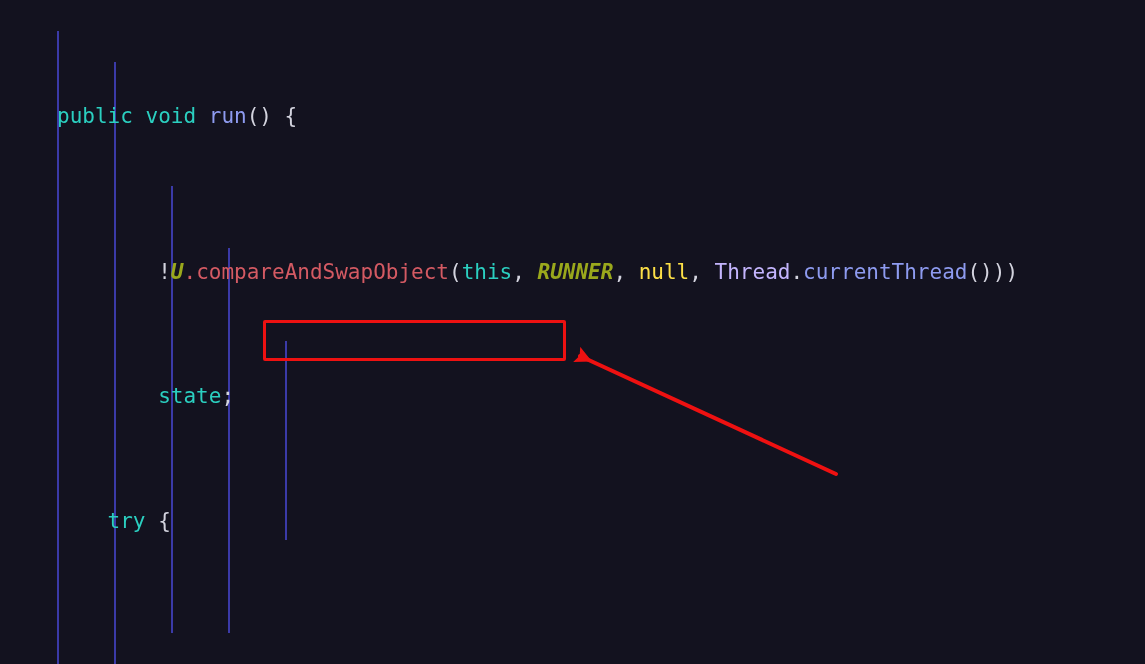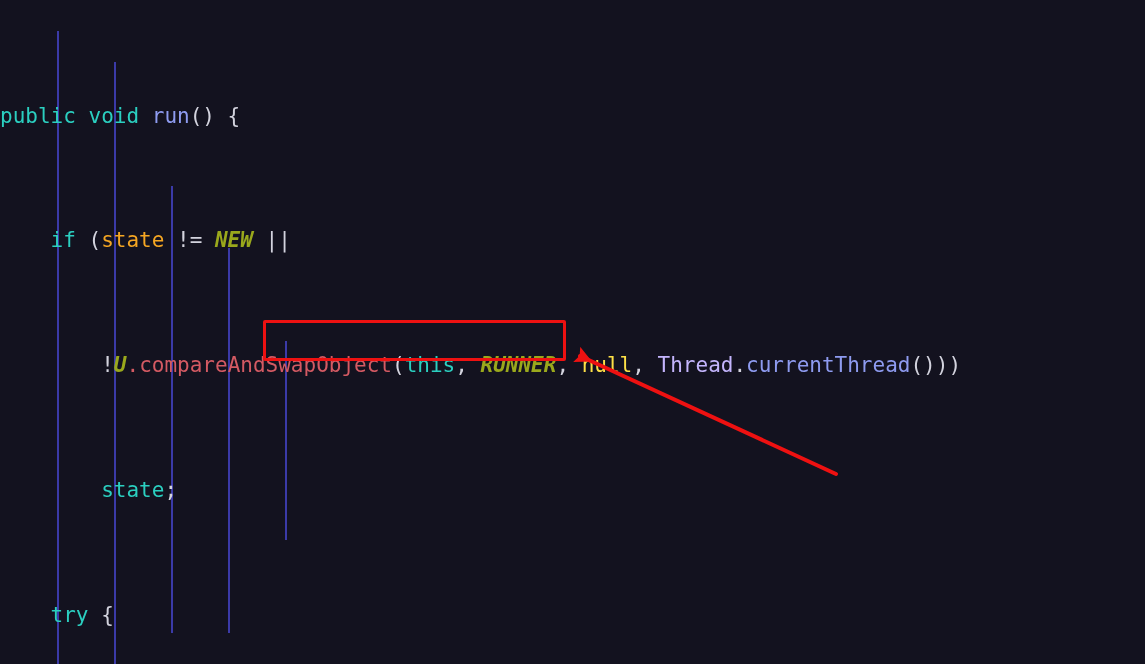--- a/index.html
+++ b/index.html
@@ -25,20 +25,21 @@
     line-height: 31.2px;
     letter-spacing: 0px;
     white-space: pre;
     color: #c8c8d4;
     padding-top: 7px;
     box-sizing: border-box;
   }
   .line {
     height: 31.2px;
     position: relative;
+    padding-left: 57px;
     box-sizing: border-box;
   }
 
   
   .kw      { color: #2bcfc0; }        
   .fn      { color: #8e9bf0; }        
   .cls     { color: #ef7b85; }        
   .depr    { color: #d45a63; }        
   .field   { color: #f5a623; }        
   .const   { color: #9aa81c; font-weight: bold; font-style: italic; }        
@@ -89,21 +90,20 @@
       <div class="guide" style="left: 114px; top: 62px; height: 602px; background: rgb(59, 58, 168);"></div>
       <div class="guide" style="left: 171px; top: 186px; height: 447px; background: rgb(59, 58, 168);"></div>
       <div class="guide" style="left: 228px; top: 248px; height: 385px; background: rgb(59, 58, 168);"></div>
       <div class="guide" style="left: 285px; top: 341px; height: 199px; background: rgb(59, 58, 168);"></div>
     </div>
 
   <div id="code">
 
     <div class="line"><span class="kw">public</span><span class="plain"> </span><span class="kw">void</span><span class="plain"> </span><span class="fn">run</span><span class="punc">() {</span></div>
 
-    <div class="line"><span class="plain">    </span><span class="kw">if</span><span class="punc"> (</span><span class="field">state</span><span class="punc"> != </span><span class="const">NEW</span><span class="punc"> ||</span></div>
 
     <div class="line"><span class="plain">        </span><span class="punc">!</span><span class="const">U</span><span class="depr">.</span><span class="depr">compareAndSwapObject</span><span class="punc">(</span><span class="kw">this</span><span class="punc">, </span><span class="const">RUNNER</span><span class="punc">, </span><span class="lit">null</span><span class="punc">, </span><span class="cls">Thread</span><span class="punc">.</span><span class="fn">currentThread</span><span class="punc">()))</span></div>
 
     <div class="line"><span class="plain">        </span><span class="kw">state</span><span class="punc">;</span></div>
 
     <div class="line"><span class="plain">    </span><span class="kw">try</span><span class="punc"> {</span></div>
 
     
 
     

